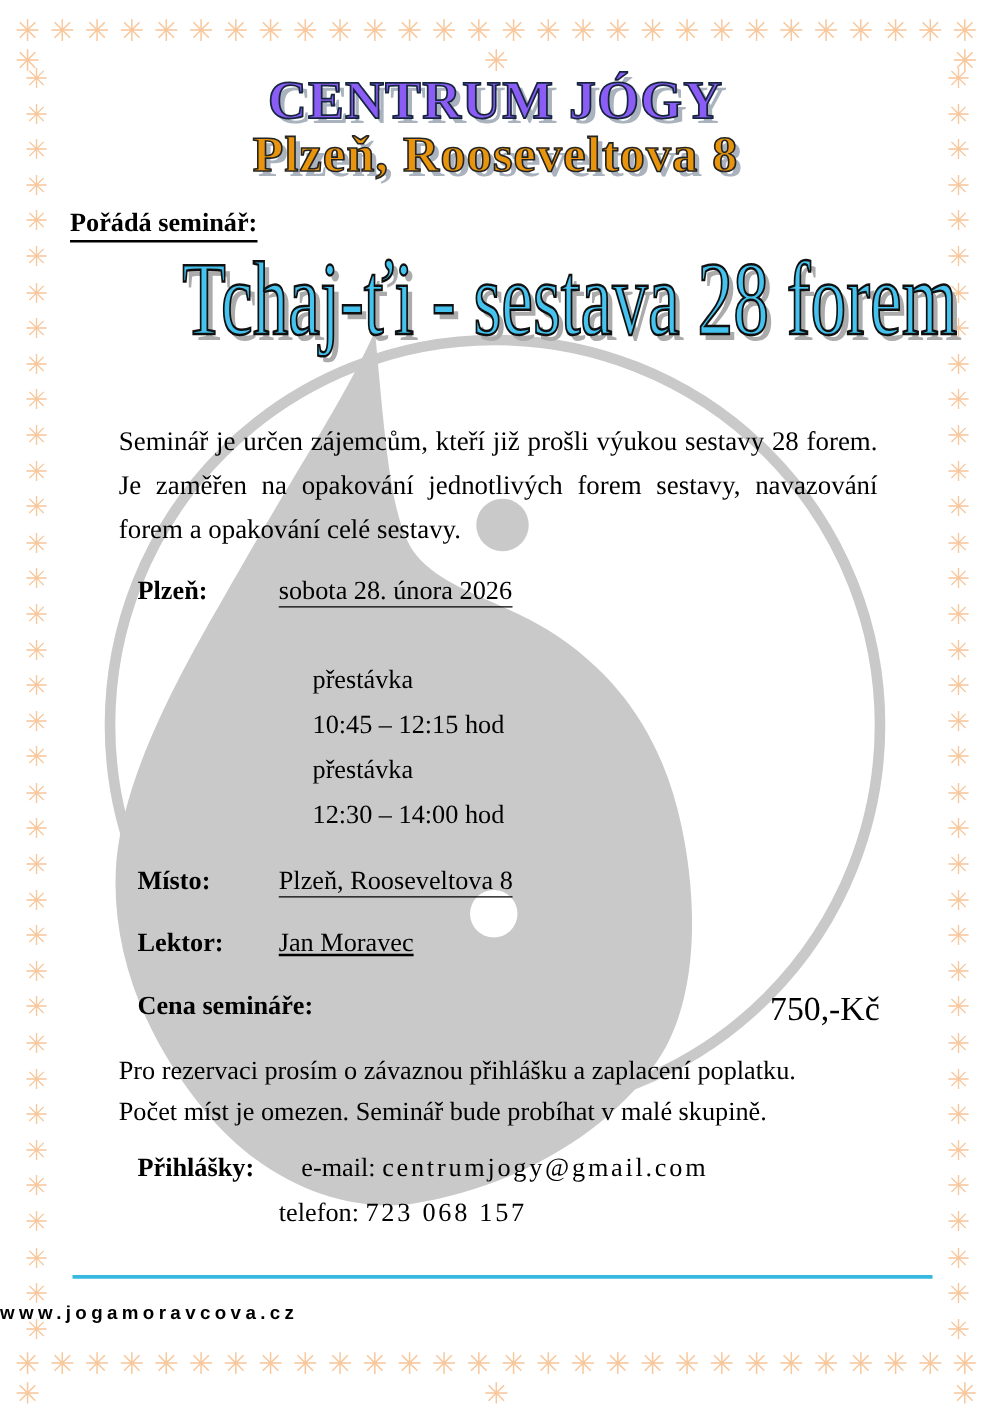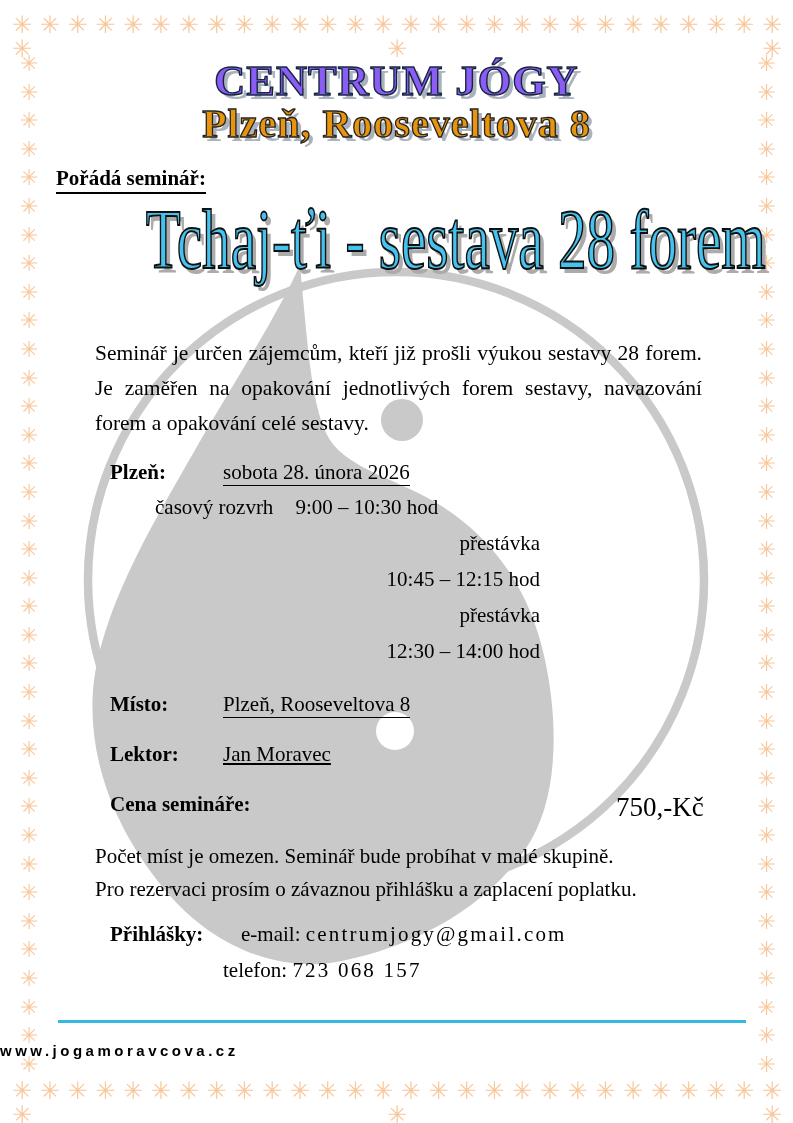--- a/index.html
+++ b/index.html
@@ -52,21 +52,21 @@
     text-shadow:6px 5px 0 #ababab;
   }
   
   .description{
     position:absolute;left:95px;top:336px;width:607px;
     font-size:21.5px;line-height:35px;text-align:justify;
   }
   .row-label{position:absolute;left:110px;font-size:21px;font-weight:bold;}
   .row-value{position:absolute;left:223px;font-size:21px;}
   .u{border-bottom:1.5px solid #000;padding-bottom:1px;}
-  .sched-line{position:absolute;left:250px;width:290px;text-align:right;font-size:21px;}
+  .sched-line{position:absolute;left:250px;width:290px;text-align:left;font-size:21px;}
   .sched-first{position:absolute;left:155px;font-size:21px;}
   .sched-first .gap{display:inline-block;width:22px;}
   .price-value{position:absolute;left:616px;font-size:27px;}
   .notes{
     position:absolute;left:95px;top:840px;width:620px;
     font-size:21px;line-height:33px;
   }
   .spaced{letter-spacing:2.2px;}
   .rule{
     position:absolute;left:58px;top:1020px;width:688px;height:3px;
@@ -186,42 +186,39 @@
     <span class="scale">Tchaj-ťi - sestava 28 forem</span>
   </div>
 
   <div class="description">Seminář je určen zájemcům, kteří již prošli výukou sestavy 28 forem. Je zaměřen na opakování jednotlivých forem sestavy, navazování forem a opakování celé sestavy.</div>
 
   <div class="row-label" style="top:460px;">Plzeň:</div>
   <div class="row-value" style="top:460px;">
     <span class="u">sobota 28. února 2026</span>
   </div>
 
-  <div class="sched-first" style="top:495px;">
-    <span>časový rozvrh</span><span class="gap"></span><span>9:00 – 10:30 hod</span>
-  </div>
   <div class="sched-line" style="top:531px;">přestávka</div>
   <div class="sched-line" style="top:567px;">10:45 – 12:15 hod</div>
   <div class="sched-line" style="top:603px;">přestávka</div>
   <div class="sched-line" style="top:639px;">12:30 – 14:00 hod</div>
 
   <div class="row-label" style="top:692px;">Místo:</div>
   <div class="row-value" style="top:692px;">
     <span class="u">Plzeň, Rooseveltova 8</span>
   </div>
 
   <div class="row-label" style="top:742px;">Lektor:</div>
   <div class="row-value" style="top:742px;text-decoration:underline;">Jan Moravec</div>
 
   <div class="row-label" style="top:792px;">Cena semináře:</div>
   <div class="price-value" style="top:792px;">750,-Kč</div>
 
   <div class="notes">
+    <div>Pro rezervaci prosím o závaznou přihlášku a zaplacení poplatku.</div>
     <div>Počet míst je omezen. Seminář bude probíhat v malé skupině.</div>
-    <div>Pro rezervaci prosím o závaznou přihlášku a zaplacení poplatku.</div>
   </div>
 
   <div class="row-label" style="top:922px;">Přihlášky:</div>
   <div class="row-value" style="top:922px;margin-left:18px;">
     <span>e-mail:</span>
     <span class="spaced">centrumjogy@gmail.com</span>
   </div>
   <div class="row-value" style="top:958px;">
     <span>telefon:</span>
     <span class="spaced">723 068 157</span>

